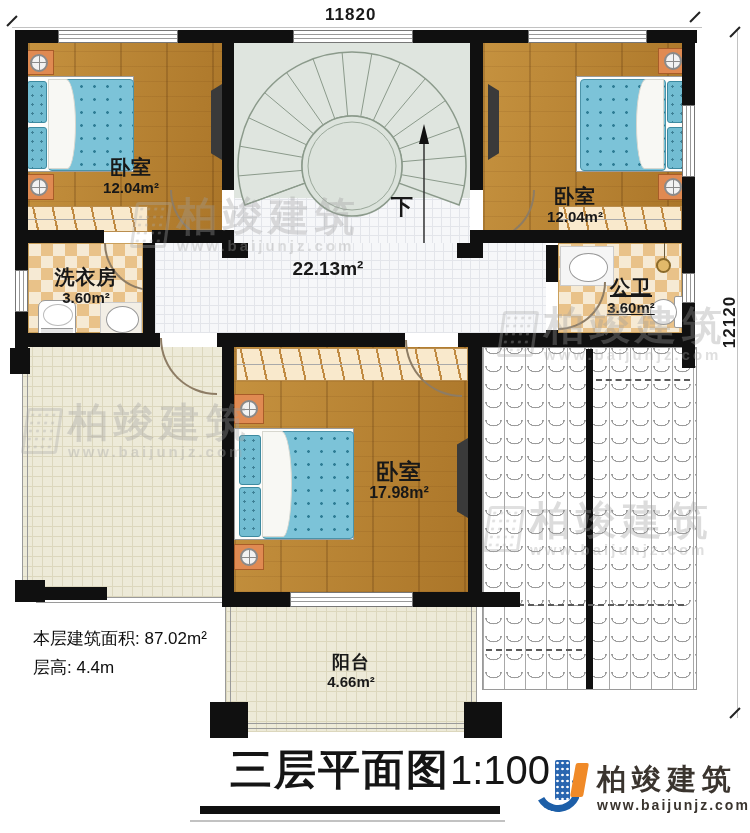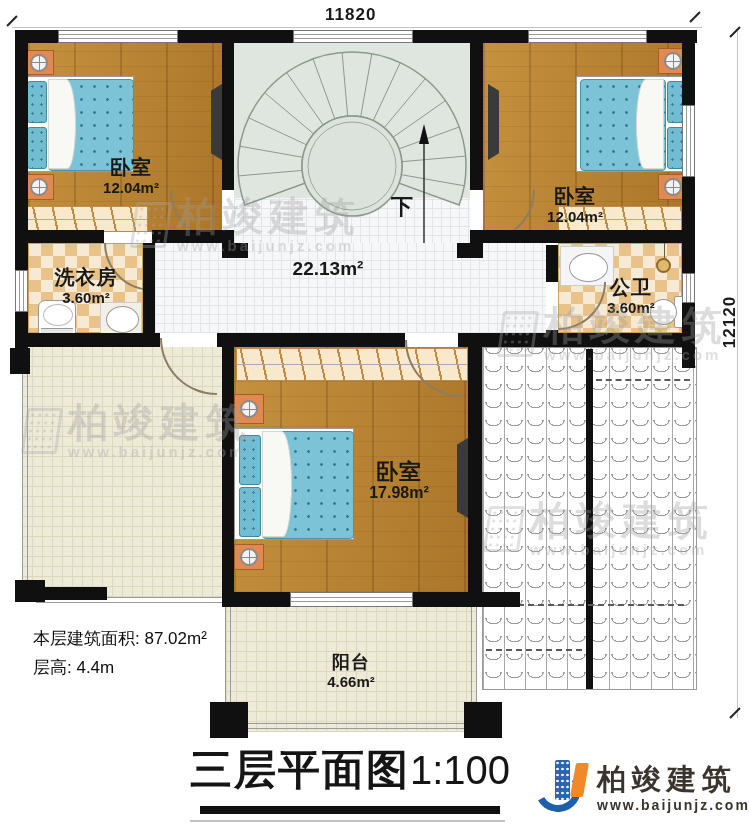--- a/index.html
+++ b/index.html
@@ -280,21 +280,21 @@
     <div class="rarea">12.04m²</div>
   </div>
   <div class="rlabel" style="left:525px;top:185px;width:100px;">
     <div class="rname">卧室</div>
     <div class="rarea">12.04m²</div>
   </div>
   <div class="rlabel" style="left:36px;top:266px;width:100px;">
     <div class="rname">洗衣房</div>
     <div class="rarea">3.60m²</div>
   </div>
-  <div class="rlabel" style="left:581px;top:276px;width:100px;">
+  <div class="rlabel" style="left:581px;top:276px;width:100px;text-decoration:underline;">
     <div class="rname">公卫</div>
     <div class="rarea">3.60m²</div>
   </div>
   <div class="rlabel" style="left:278px;top:258px;width:100px;">
     <div style="font-size:19px;">22.13m²</div>
   </div>
   <div class="rlabel" style="left:349px;top:459px;width:100px;">
     <div class="rname" style="font-size:22px;">卧室</div>
     <div class="rarea" style="font-size:16px;">17.98m²</div>
   </div>
@@ -328,21 +328,21 @@
     <div class="wm-icon"></div>
     <div class="wm-col">
       <span class="wm-name">柏竣建筑</span>
       <span class="wm-url">www.baijunjz.com</span>
     </div>
   </div>
 
   <div class="notes" style="left:33px;top:627px;">本层建筑面积: 87.02m²</div>
   <div class="notes" style="left:33px;top:656px;">层高: 4.4m</div>
 
-  <div class="title-row" style="left:150px;top:742px;width:400px;">
+  <div class="title-row" style="left:150px;top:742px;width:400px;text-align:right;">
     <span class="title-cn">三层平面图</span><span class="title-scale">1:100</span>
   </div>
   <div class="wall" style="left:200px;top:806px;width:300px;height:8px;"></div>
   <div class="thinline" style="left:190px;top:820px;width:315px;height:2px;"></div>
 
   <div class="abs" style="left:505px;top:752px;width:240px;height:75px;">
     <div class="swoosh" style="left:30px;top:14px;"></div>
     <div class="bldg-blue" style="left:50px;top:8px;width:15px;height:40px;"></div>
     <div class="bldg-orange" style="left:68px;top:11px;width:13px;height:34px;"></div>
     <div class="brand-name" style="left:92px;top:8px;">柏竣建筑</div>

